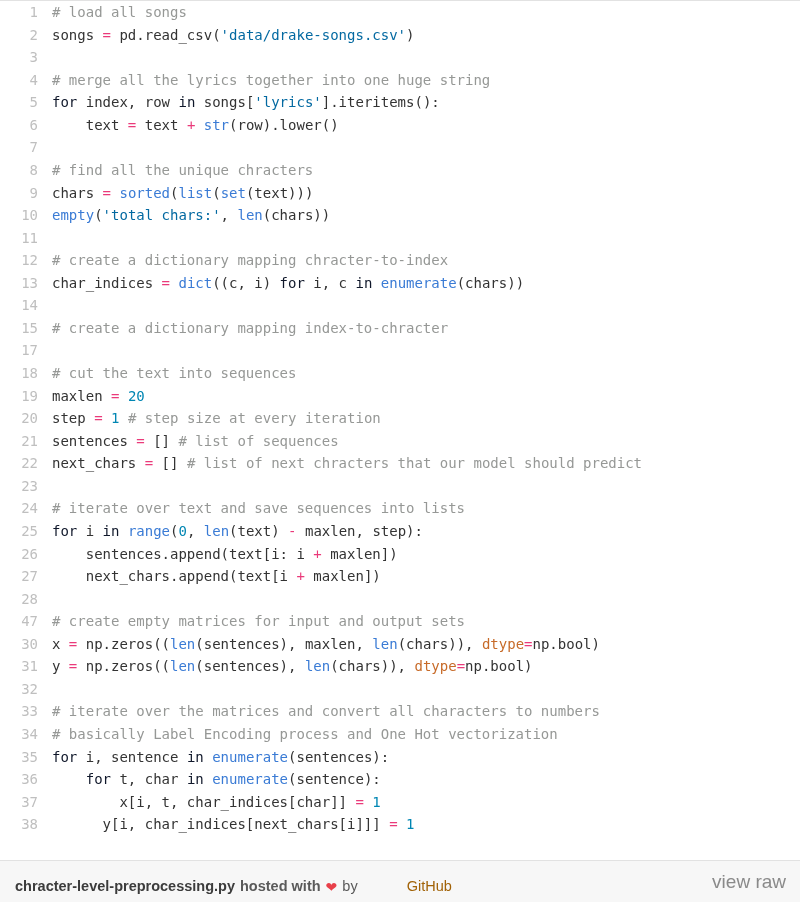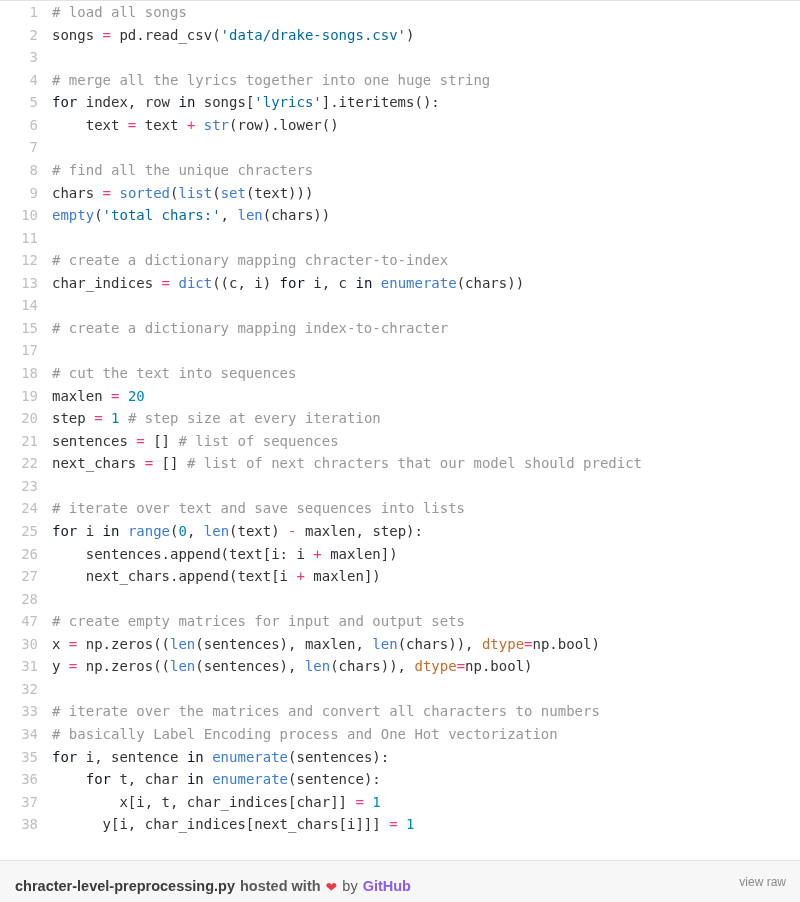--- a/index.html
+++ b/index.html
@@ -81,24 +81,24 @@
   #footer-left {
     font-size: 14.5px;
     color: #4a4a4a;
     display: flex;
     align-items: flex-end;
     white-space: nowrap;
   }
   .fn-name { font-weight: bold; color: #3c3c3c; }
   .fn-mid  { font-weight: bold; color: #5a5a5a; margin: 0 5px 0 5px; }
   .fn-by   { font-weight: normal; color: #5a5a5a; margin: 8px 5px 0 5px; }
-  .fn-gh   { font-weight: bold; color: #8b5cf6; }
+  .fn-gh   { font-weight: normal; color: #a16207; margin-left: 44px; }
   .heart   { font-size: 14px; line-height: 1; color: #e8404a; }
   #view-raw {
-    font-size: 12px;
+    font-size: 19px;
     color: #8a8a8a;
     text-decoration: none;
     white-space: nowrap;
   }
 </style>
 </head>
 <body>
 
 <div id="gist">
 

